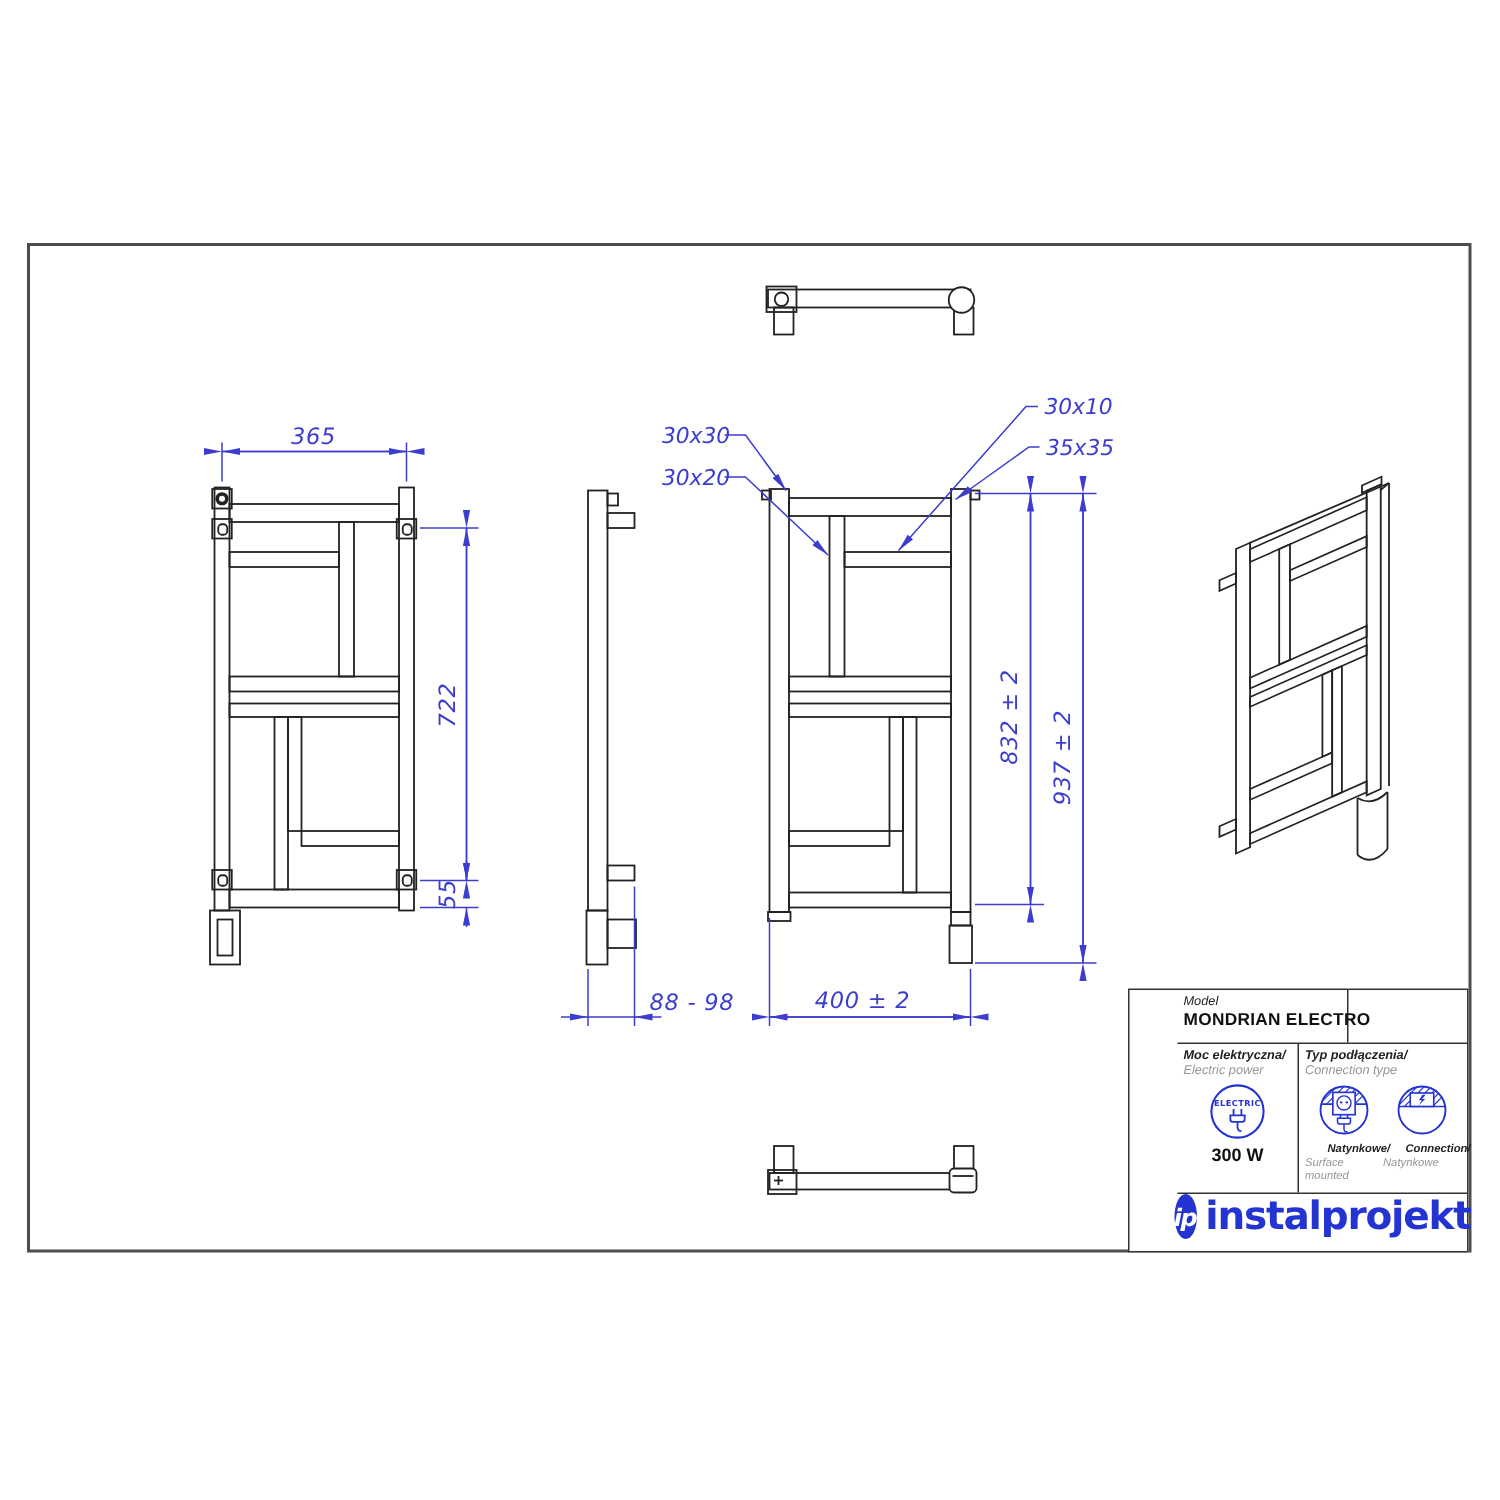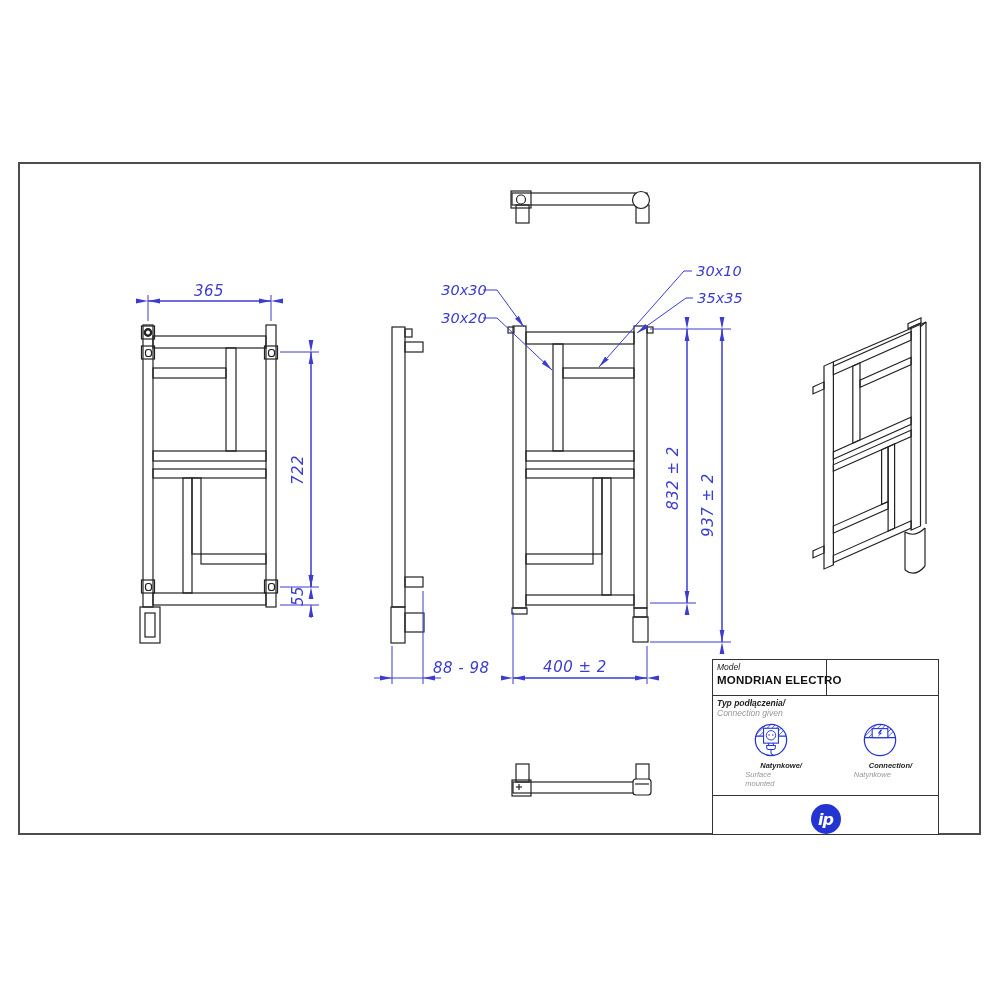--- a/index.html
+++ b/index.html
@@ -6,25 +6,25 @@
     font-family:"Liberation Sans", sans-serif;}
   .sheet{position:relative;width:1000px;height:1000px;background:#fff;overflow:hidden;}
   .frame{position:absolute;left:18px;top:162px;width:963px;height:673px;
     border:2px solid #4d4d4d;box-sizing:border-box;background:#fff;}
   svg.draw{position:absolute;left:0;top:0;}
   .dimtxt{font-family:"DejaVu Sans", sans-serif;font-style:italic;
     fill:#3c3ccf;font-size:15px;letter-spacing:0.5px;}
   .callout{font-family:"DejaVu Sans", sans-serif;font-style:italic;
     fill:#3c3ccf;font-size:14.5px;}
   
-  .tblock{position:absolute;left:712px;top:659px;width:227px;height:176px;
-    border:1.5px solid #333;box-sizing:border-box;display:flex;flex-direction:column;background:#fff;}
+  .tblock{position:absolute;left:752px;top:659px;width:227px;height:176px;
+    border:1.5px solid #333;box-sizing:border-box;display:flex;flex-direction:column;background:#fff;padding-left:32px;}
   .trow1{display:flex;height:35px;border-bottom:1.5px solid #333;}
   .trow2{display:flex;height:99px;border-bottom:1.5px solid #333;}
-  .trow3{flex:1;display:flex;align-items:flex-end;justify-content:center;gap:6px;}
+  .trow3{flex:1;display:flex;align-items:flex-start;justify-content:center;gap:6px;}
   .tcellL{width:114px;border-right:1.5px solid #333;box-sizing:border-box;padding:2px 4px;}
   .tcellR{flex:1;padding:2px 4px;}
   .lbl{font-size:8.5px;font-style:italic;color:#222;}
   .lbl b{font-weight:bold;}
   .lbl .gray{color:#979797;}
   .val{font-size:11.5px;font-weight:bold;color:#111;text-align:center;margin-top:2px;
     letter-spacing:0.2px;white-space:nowrap;}
   .iconwrap{display:flex;flex-direction:column;align-items:center;margin-top:3px;}
   .power-val{font-size:12px;font-weight:bold;color:#111;margin-top:2px;}
   .conn-icons{display:flex;justify-content:space-around;margin-top:4px;}
@@ -218,23 +218,39 @@
   </svg>
 
   <div class="tblock">
     <div class="trow1">
       <div class="tcellL">
         <div class="lbl">Model</div>
         <div class="val">MONDRIAN ELECTRO</div>
       </div>
     </div>
     <div class="trow2">
+      <div class="tcellL">
+        <div class="lbl"><b><span>Moc elektryczna/</span></b><span class="gray"> Electric power</span></div>
+        <div class="iconwrap">
+          <svg width="40" height="40" viewBox="0 0 46 46">
+            <circle cx="23" cy="23" r="20" fill="none" stroke="#2434d2" stroke-width="1.6"></circle>
+            <text x="23" y="19" text-anchor="middle" font-size="6.2" font-weight="bold" fill="#2434d2" letter-spacing="0.4" font-family="DejaVu Sans, sans-serif">ELECTRIC</text>
+            <g stroke="#2434d2" stroke-width="1.4" fill="none">
+              <line x1="20" y1="21" x2="20" y2="26"></line>
+              <line x1="26" y1="21" x2="26" y2="26"></line>
+              <path d="M17.5,26 h11 v3 a2,2 0 0 1 -2,2 h-7 a2,2 0 0 1 -2,-2 z"></path>
+              <path d="M23,31 v4 q0,3 3,3"></path>
+            </g>
+          </svg>
+          <div class="power-val">300 W</div>
+        </div>
+      </div>
       <div class="tcellR">
         <div class="lbl"><b><span>Typ podłączenia/</span></b><br>
-          <span class="gray">Connection given</span></div>
+          <span class="gray">Connection type</span></div>
         <div class="conn-icons">
           <div class="conn-item">
             <svg width="36" height="36" viewBox="0 0 46 46">
               <defs>
                   <clipPath id="c1">
                     <circle cx="23" cy="23" r="20"></circle>
                   </clipPath>
                 </defs>
               <circle cx="23" cy="23" r="20" fill="none" stroke="#2434d2" stroke-width="1.6"></circle>
               <g clip-path="url(#c1)" stroke="#2434d2" stroke-width="1">
@@ -289,16 +305,17 @@
             <div class="cap"><span class="pl">Connection/</span><br>
               <span class="en">Natynkowe</span></div>
           </div>
         </div>
       </div>
     </div>
     <div class="trow3">
       <div class="logo-circle">
         <span>ip</span>
       </div>
+      <div class="wordmark">instalprojekt</div>
     </div>
   </div>
 
 </div>
 
 </body></html>

